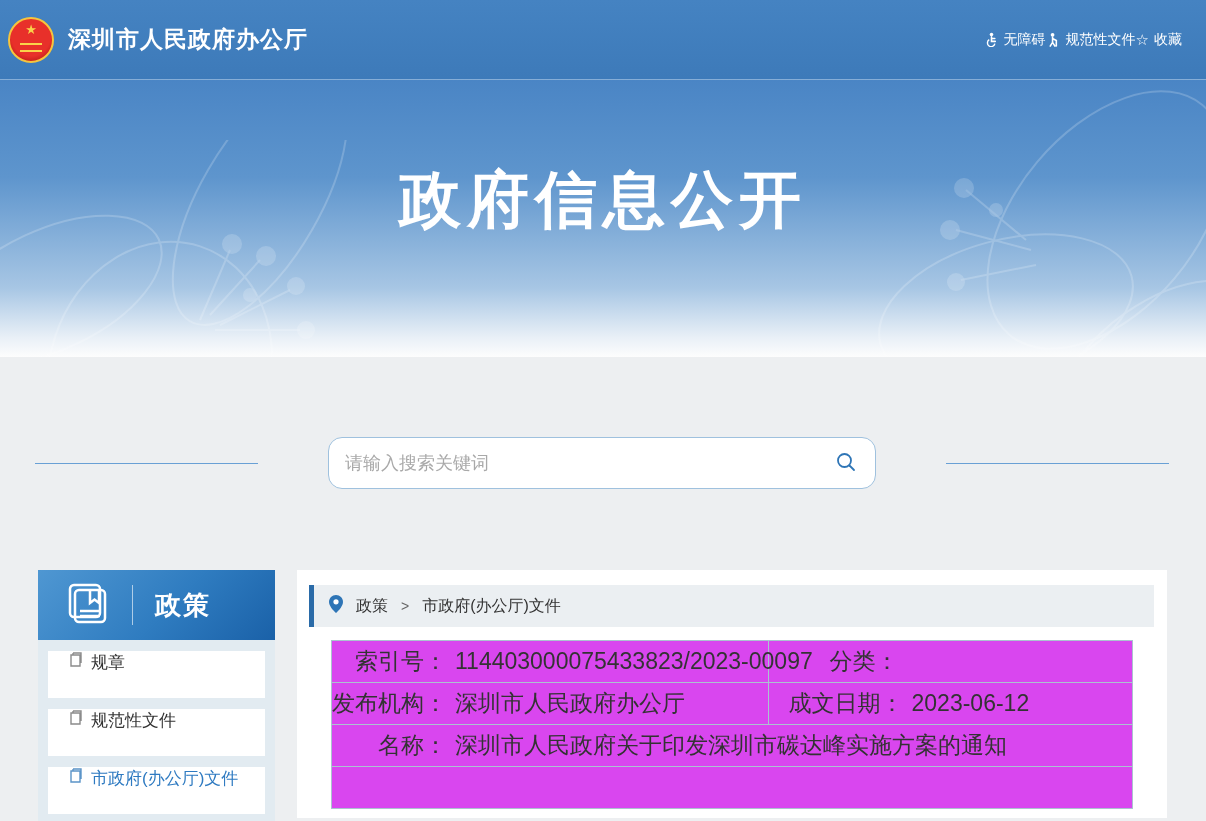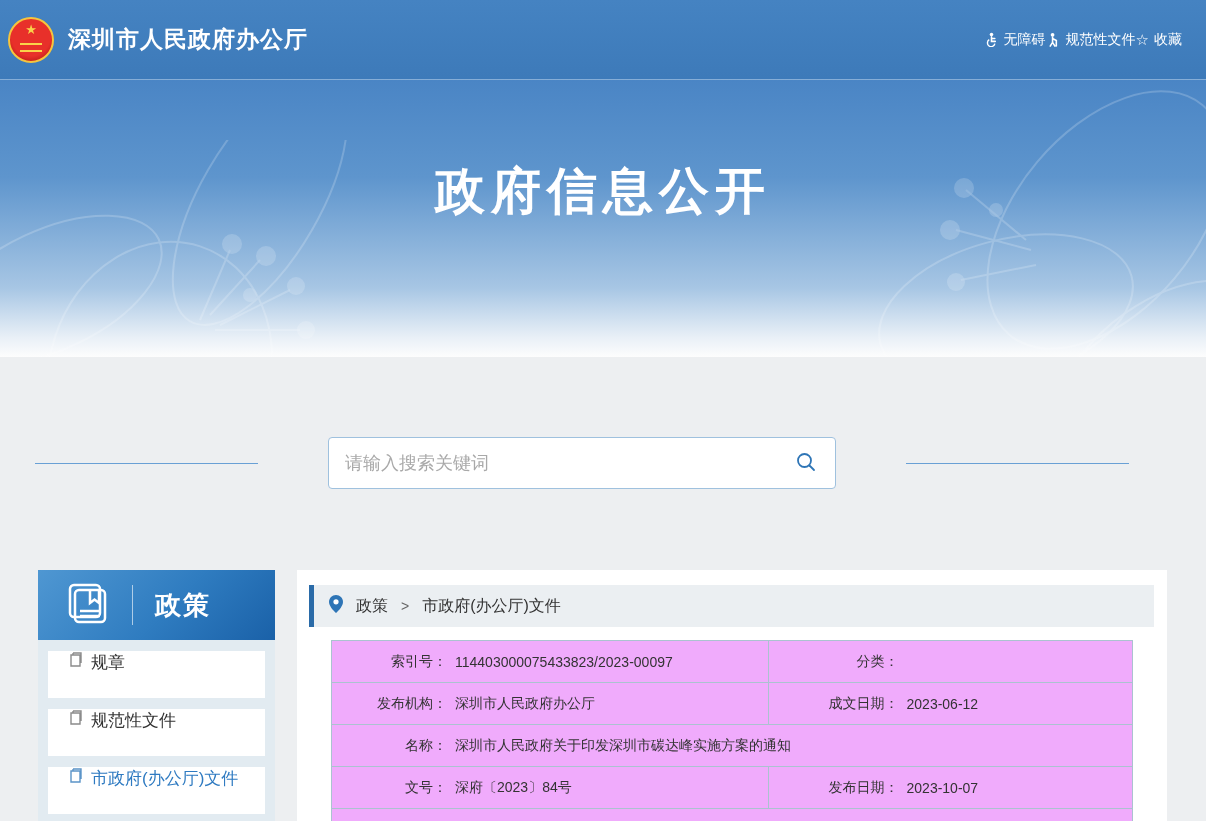--- a/index.html
+++ b/index.html
@@ -49,36 +49,36 @@
   
   .banner {
     height: 277px;
     background: linear-gradient(180deg, #4a85c5 0%, #5e95cd 35%, #a7c6e4 75%, #e9f0f7 93%, #fdfdfd 100%);
     position: relative; overflow: hidden;
   }
   .banner-title {
     position: relative; z-index: 2;
     text-align: center;
     padding-top: 78px;
-    color: #ffffff; font-size: 50px; font-weight: 700; letter-spacing: 6px;
+    color: #ffffff; font-size: 62px; font-weight: 700; letter-spacing: 6px;
   }
   .flower { position: absolute; z-index: 1; opacity: .35; }
 
   
   .lower { height: 464px; background: #edeff1; }
 
   .search-row {
     display: flex; align-items: center;
     padding: 80px 35px 0 35px;
   }
   .deco-line { height: 1px; background: #69a0d5; width: 223px; flex: 0 0 auto; }
   .search-box {
-    width: 508px; height: 52px; margin: 0 70px;
+    width: 548px; height: 52px; margin: 0 70px;
     background: #ffffff;
-    border: 1px solid #9fc1de; border-radius: 4px;
+    border: 1px solid #9fc1de; border-radius: 14px;
     display: flex; align-items: center;
     padding: 0 16px;
   }
   .search-input {
     flex: 1; border: none; outline: none;
     font-size: 18px; color: #333;
     font-family: "Liberation Sans", "DejaVu Sans", sans-serif;
     background: transparent;
   }
   .search-input::placeholder { color: #a9a9a9; }
@@ -126,23 +126,23 @@
 
   table.doc-table {
     border-collapse: collapse;
     margin: 13px 34px 0 34px;
     width: calc(100% - 68px);
     table-layout: fixed;
   }
   .doc-table td {
     border: 1px solid #abc2d0;
     height: 42px;
-    font-size: 14px; color: #333;
+    font-size: 23px; color: #333;
     padding: 0 10px 0 0;
-    background: #f0abfc;
+    background: #d946ef;
     vertical-align: middle;
   }
   .cell { display: flex; align-items: center; }
   .cell .lbl { flex: 0 0 115px; text-align: right; white-space: nowrap; }
   .cell.wide-lbl .lbl { flex: 0 0 130px; padding-left: 20px; }
   .cell .val { margin-left: 8px; white-space: nowrap; }
 </style>
 </head>
 <body>
 
@@ -315,34 +315,20 @@
         </tr>
         <tr>
           <td colspan="2">
             <div class="cell">
               <span class="lbl">名称：</span>
               <span class="val">深圳市人民政府关于印发深圳市碳达峰实施方案的通知</span>
             </div>
           </td>
         </tr>
         <tr>
-          <td>
-            <div class="cell">
-              <span class="lbl">文号：</span>
-              <span class="val">深府〔2023〕84号</span>
-            </div>
-          </td>
-          <td>
-            <div class="cell wide-lbl">
-              <span class="lbl">发布日期：</span>
-              <span class="val">2023-10-07</span>
-            </div>
-          </td>
-        </tr>
-        <tr>
           <td colspan="2"></td>
         </tr>
       </tbody>
         </table>
 
     </div>
   </div>
 </div>
 
 </body></html>

